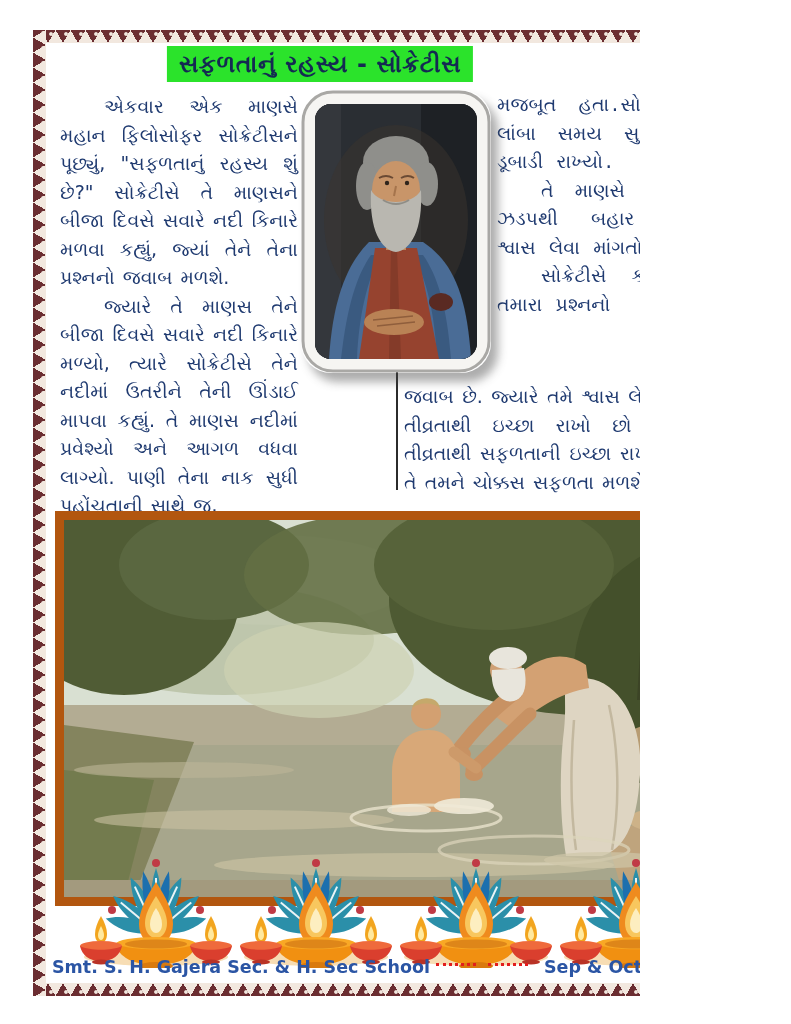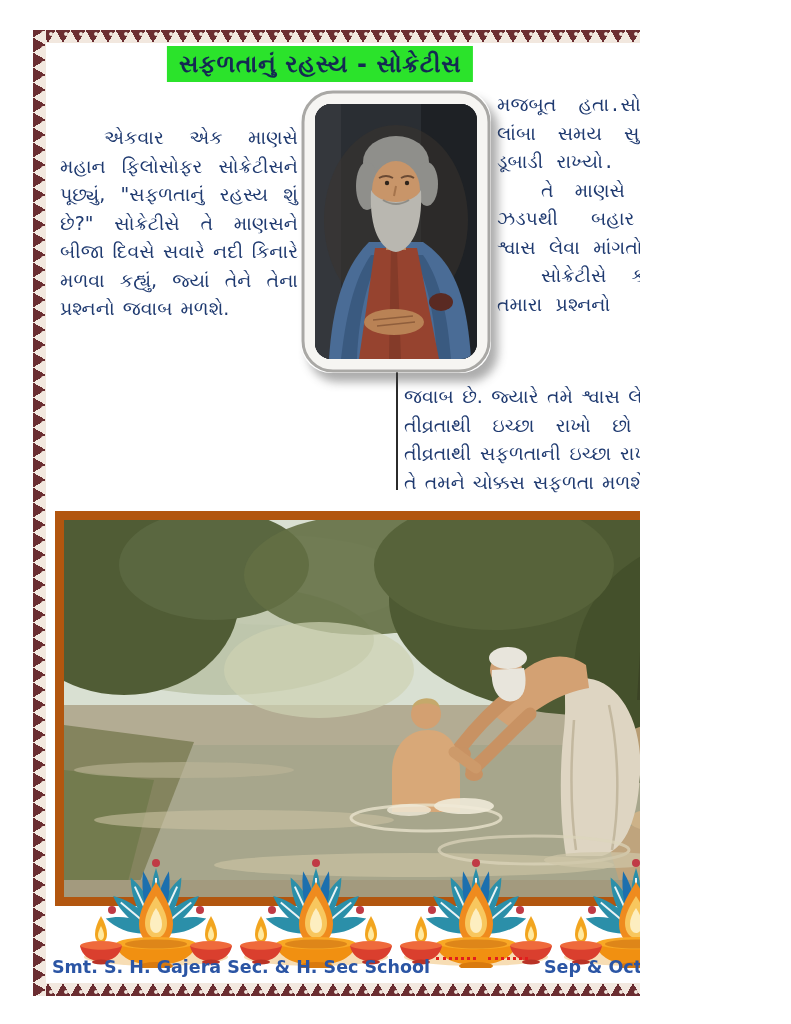--- a/index.html
+++ b/index.html
@@ -33,61 +33,62 @@
   
   .title{position:absolute;top:46px;left:50%;transform:translateX(-50%);
     background:#2be32b;color:#142a52;font-weight:bold;font-size:24px;
     padding:4px 12px;white-space:nowrap;letter-spacing:.5px;}
 
   
   .col{position:absolute;}
   .col p{margin:0;text-align:justify;font-size:19px;line-height:28.5px;
     color:#1f3a70;word-spacing:2px;}
   .col p.indent{text-indent:44px;}
-  .col-lt{left:60px;top:92px;width:238px;margin-top:31px;}
+  .col-lt{left:60px;top:92px;width:238px;}
   .col-rt{left:497px;top:92px;width:238px;font-family:Liberation Mono, monospace;}
   .col-lb{left:60px;top:382px;width:332px;}
   .col-rb{left:404px;top:382px;width:332px;}
   .divider{position:absolute;left:396px;top:372px;width:2px;height:118px;background:#2b2b2b;}
 
   
   .portrait{position:absolute;left:301px;top:90px;width:190px;height:283px;
     border-radius:30px;box-shadow:7px 9px 10px rgba(70,70,70,.45);background:transparent;}
 
   
   .river{position:absolute;left:55px;top:511px;width:686px;height:395px;
     border:9px solid #b2560f;background:#9aa089;}
   .river svg{display:block;width:100%;height:100%;}
 
   
   .diya-row{position:absolute;left:76px;top:856px;display:flex;z-index:5;}
   .diya-row svg{width:160px;height:112px;display:block;}
 
   
   .footer{position:absolute;left:52px;top:957px;width:692px;display:flex;
-    align-items:flex-start;font-weight:bold;font-size:17.5px;z-index:6;white-space:nowrap;}
+    align-items:center;font-weight:bold;font-size:17.5px;z-index:6;white-space:nowrap;}
   .school{color:#2b55a4;}
   .leader{width:40px;border-bottom:3px dotted #e21d1d;height:0;margin:0 6px 5px 6px;}
   .newsletter{color:#e21d1d;border-bottom:3px dotted #e21d1d;padding-bottom:1px;letter-spacing:.5px;}
   .issue{color:#2b55a4;margin-left:10px;}
 </style>
 </head>
 <body>
 
 <div class="page">
 
   <div class="bstrip b-top"></div>
   <div class="bstrip b-bottom"></div>
   <div class="bstrip b-left"></div>
   <div class="bstrip b-right"></div>
 
   <div class="title">સફળતાનું રહસ્ય - સોક્રેટીસ</div>
 
   <div class="col col-lt">
     <p class="indent">એકવાર એક માણસે મહાન ફિલોસોફર સોક્રેટીસને પૂછ્યું, "સફળતાનું રહસ્ય શું છે?" સોક્રેટીસે તે માણસને બીજા દિવસે સવારે નદી કિનારે મળવા કહ્યું, જ્યાં તેને તેના પ્રશ્નનો જવાબ મળશે.</p>
+    <p class="indent">જ્યારે તે માણસ તેને બીજા દિવસે સવારે નદી કિનારે મળ્યો, ત્યારે સોક્રેટીસે તેને નદીમાં ઉતરીને તેની ઊંડાઈ માપવા કહ્યું. તે માણસ નદીમાં પ્રવેશ્યો અને આગળ વધવા લાગ્યો. પાણી તેના નાક સુધી પહોંચતાની સાથે જ,</p>
   </div>
   <div class="col col-rt">
     <p>મજબૂત હતા.સોક્રેટીસે તેને લાંબા સમય સુધી પાણીમાં ડૂબાડી રાખ્યો.</p>
     <p class="indent">તે માણસે કહ્યું, "હું ઝડપથી બહાર નીકળીને શ્વાસ લેવા માંગતો હતો."</p>
     <p class="indent">સોક્રેટીસે કહ્યું, "આ તમારા પ્રશ્નનો</p>
   </div>
   <div class="col col-rb">
     <p>જવાબ છે. જ્યારે તમે શ્વાસ લેવાની જેટલી તીવ્રતાથી ઇચ્છા રાખો છો તેટલી જ તીવ્રતાથી સફળતાની ઇચ્છા રાખો છો, ત્યારે તે તમને ચોક્કસ સફળતા મળશે."</p>
   </div>
   <div class="divider"></div>

